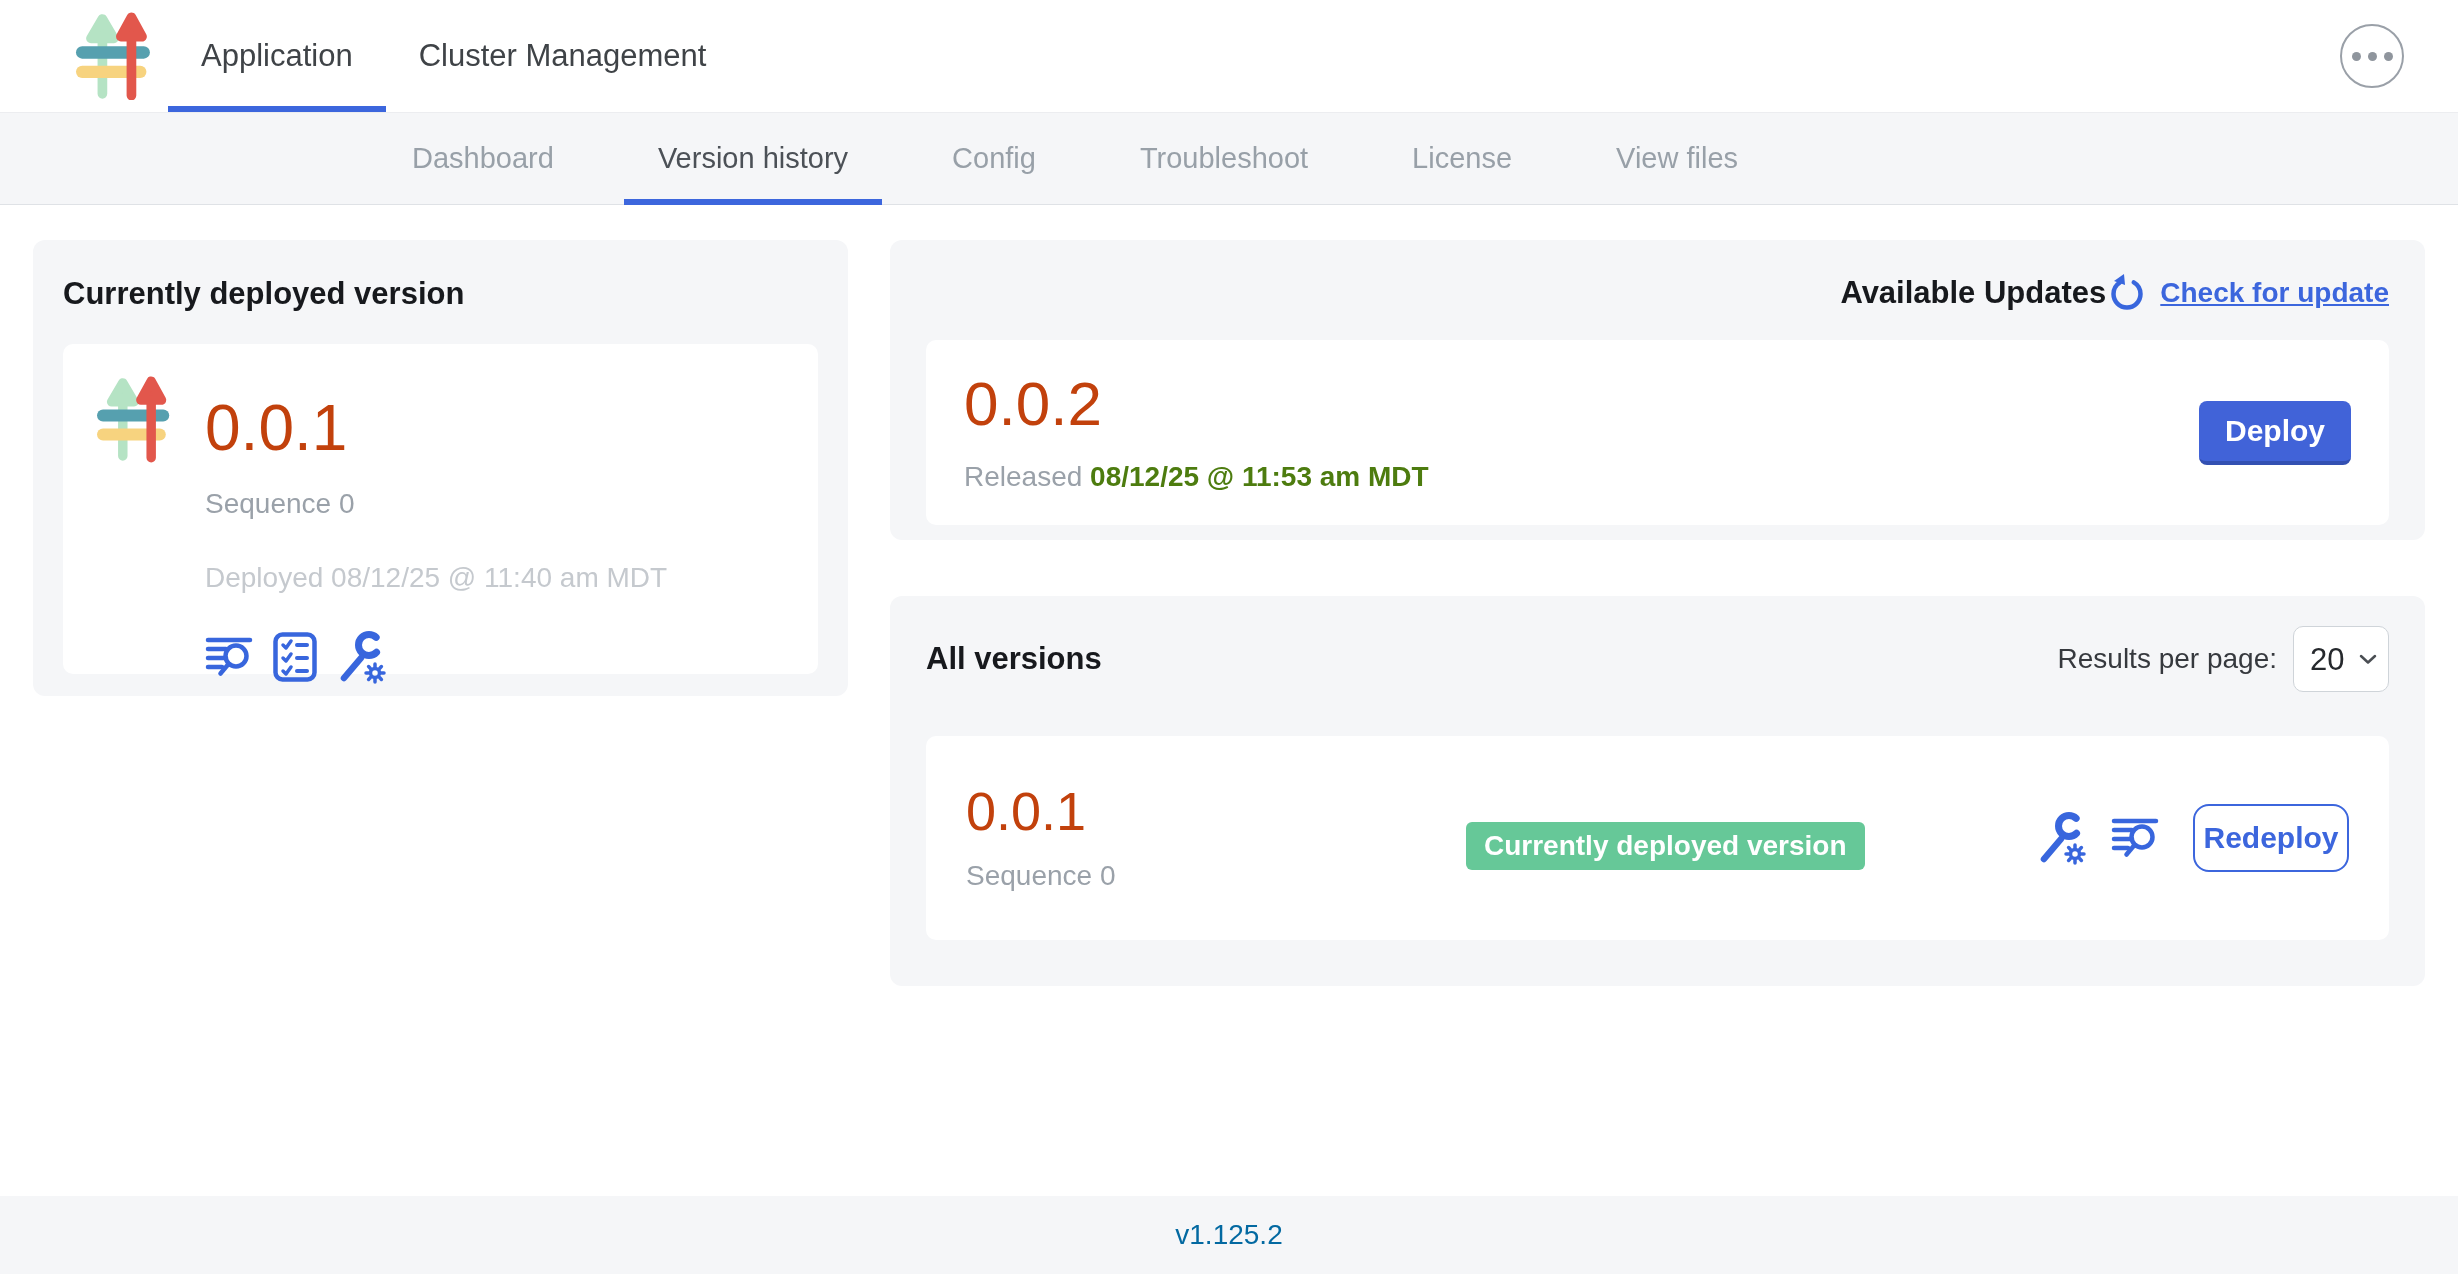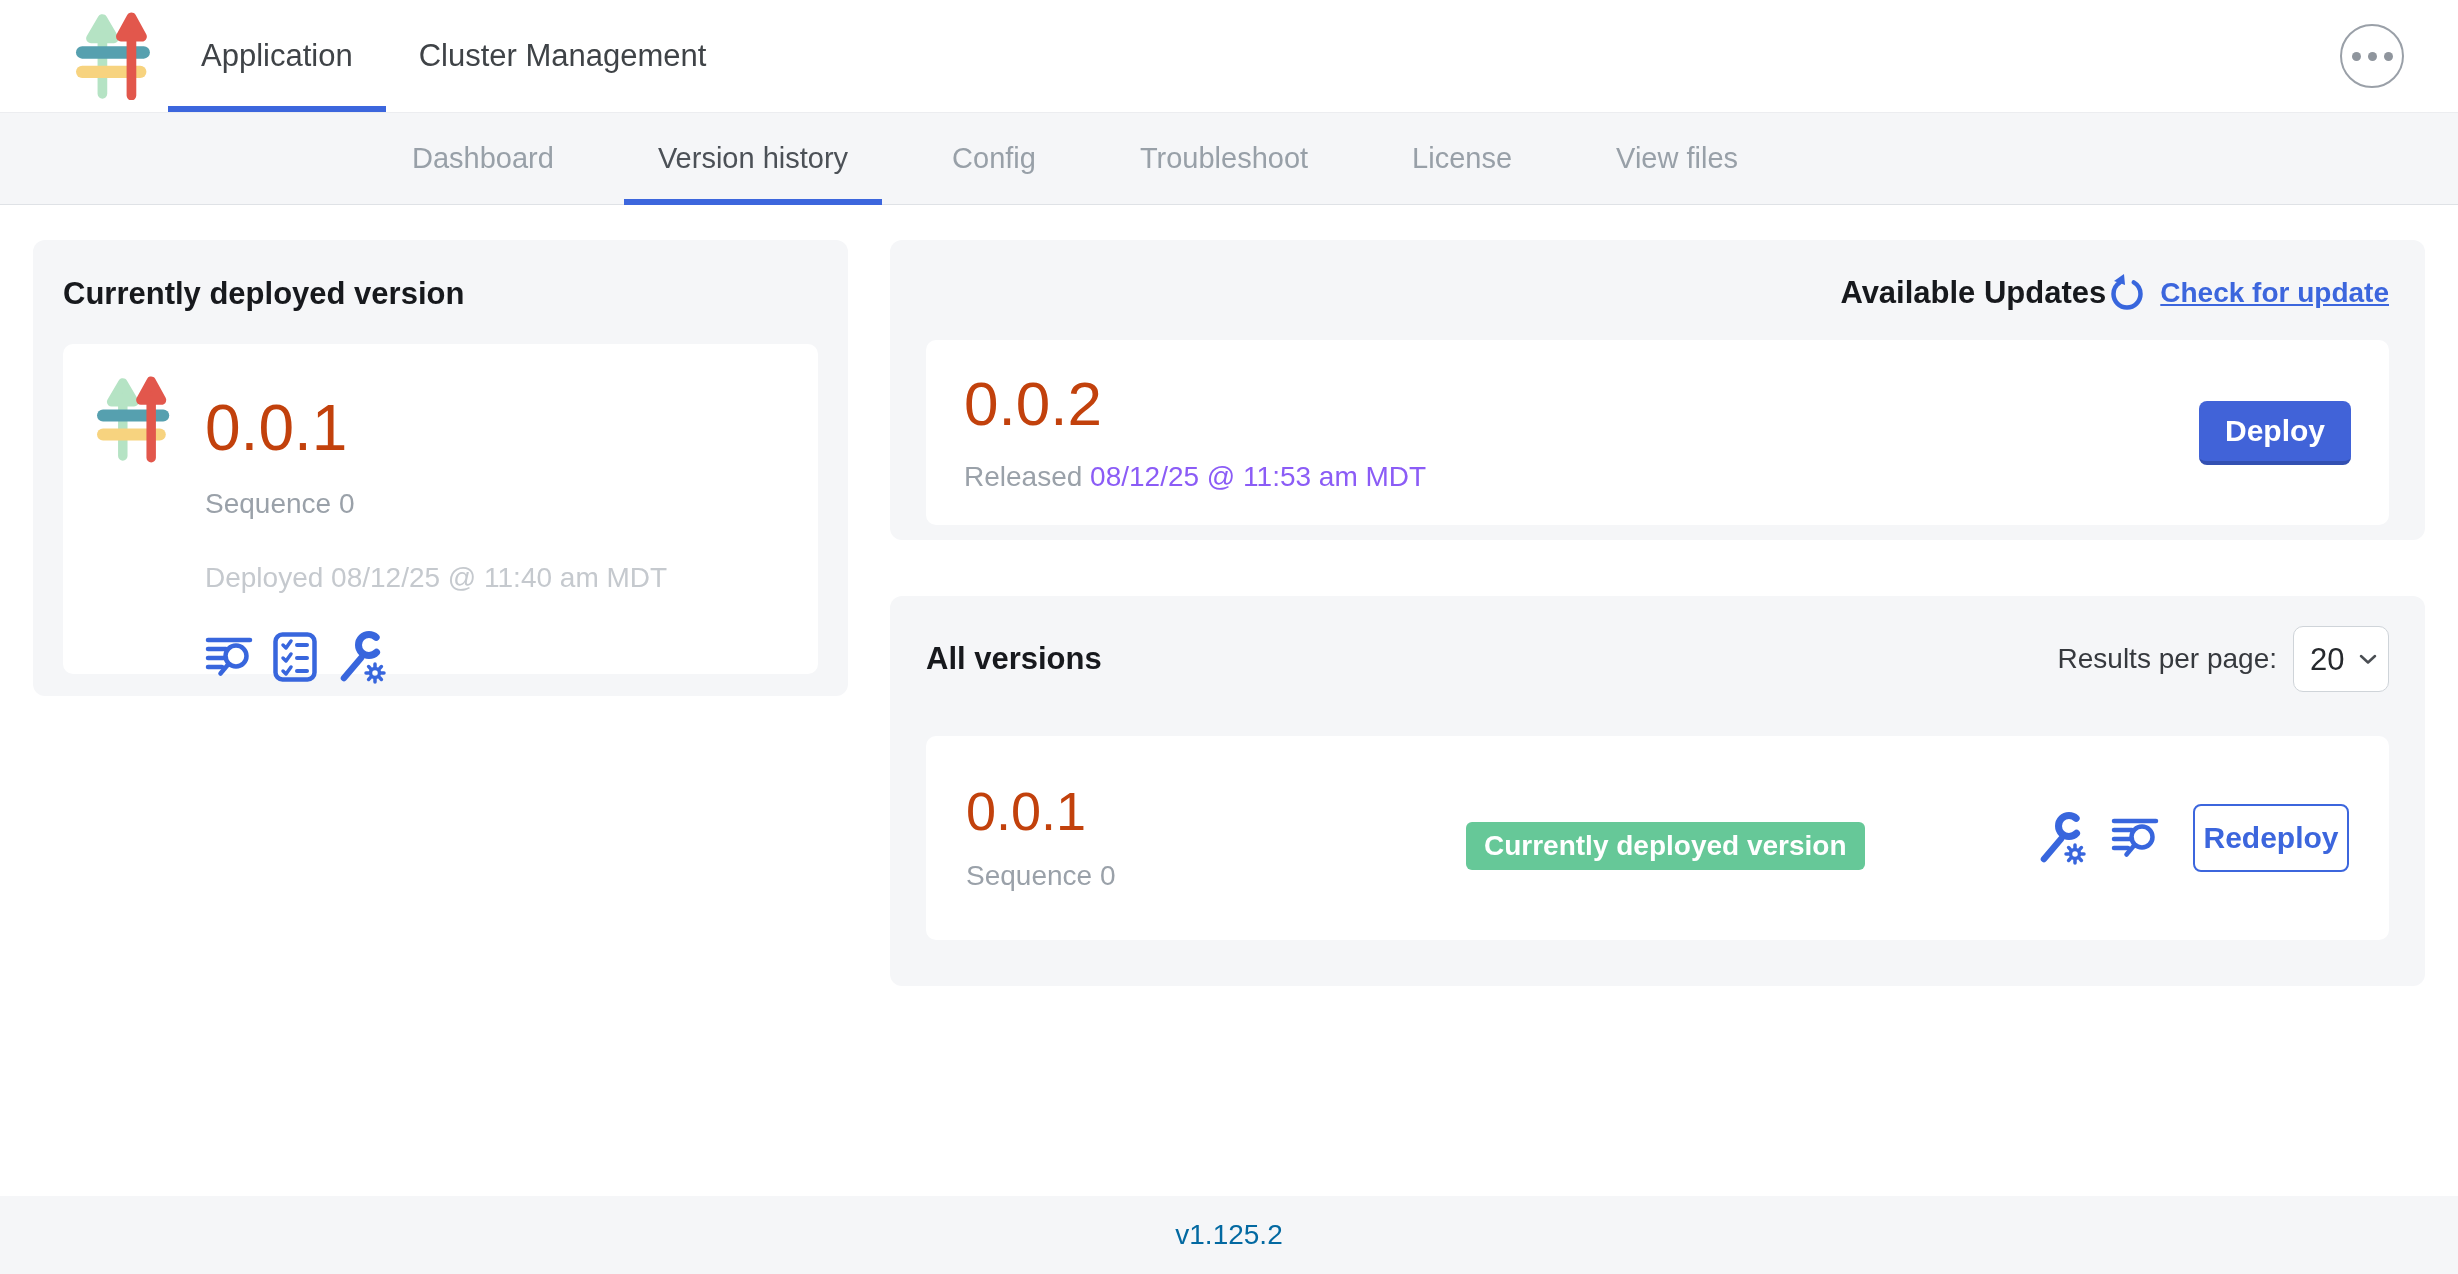--- a/index.html
+++ b/index.html
@@ -70,21 +70,21 @@
   .check-link { display:flex; align-items:center; gap:12px; cursor:pointer; }
   .check-link span {
     font-size:28px; font-weight:700; color:#3c66dd; text-decoration:underline;
   }
   .update-inner {
     margin-top:26px; background:#fff; border-radius:10px; height:185px;
     padding:0 38px; display:flex; align-items:center; justify-content:space-between;
   }
   .update-inner .big-version { font-size:62px; }
   .released-line { font-size:28px; color:#9aa1a9; margin-top:26px; }
-  .released-line b { font-weight:400; color:#8b5cf6; }
+  .released-line b { font-weight:700; color:#4d7c0f; }
   .deploy-btn {
     width:152px; height:64px; background:#4163d8; border:none; border-radius:8px;
     border-bottom:4px solid #3350b2;
     color:#fff; font-size:30px; font-weight:700; font-family:inherit; cursor:pointer;
   }
 
   .allversions-card { height:390px; padding:30px 36px 54px 36px; }
   .allversions-head { display:flex; align-items:center; justify-content:space-between; }
   .rpp { display:flex; align-items:center; gap:16px; }
   .rpp-label { font-size:28px; color:#36393e; }
@@ -105,21 +105,21 @@
   .vr-col1 .seq-text { margin-top:22px; }
   .vr-col2 { flex:1; }
   .install-type { font-size:28px; font-weight:700; color:#9aa1a9; }
   .status-badge {
     display:inline-block; margin-top:16px; background:#66c898; color:#fff;
     font-size:28px; font-weight:700; padding:8px 18px; border-radius:6px;
   }
   .vr-col3 { display:flex; align-items:center; gap:24px; }
   .redeploy-btn {
     margin-left:8px; width:156px; height:68px; background:#fff; border:2.5px solid #3c66dd;
-    border-radius:8px; color:#3c66dd; font-size:30px; font-weight:700; font-family:inherit; cursor:pointer;
+    border-radius:16px; color:#3c66dd; font-size:30px; font-weight:700; font-family:inherit; cursor:pointer;
   }
 
   
   .footer {
     position:absolute; left:0; right:0; bottom:0; height:78px; background:#f5f6f8;
     display:flex; align-items:center; justify-content:center;
     font-size:28px; color:#0369a1;
   }
 
   svg .st { stroke:#3866dd; fill:none; stroke-linecap:round; stroke-linejoin:round; }

